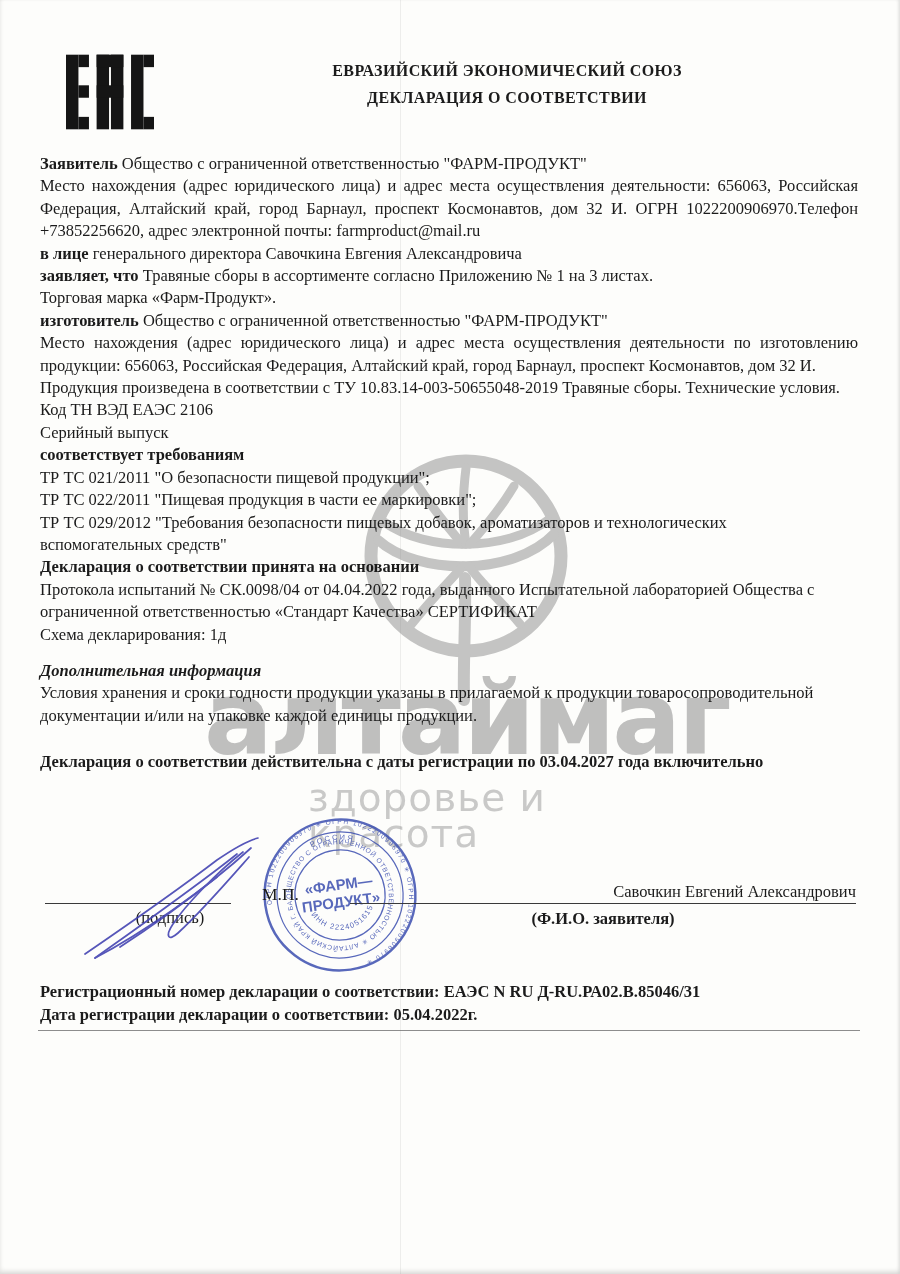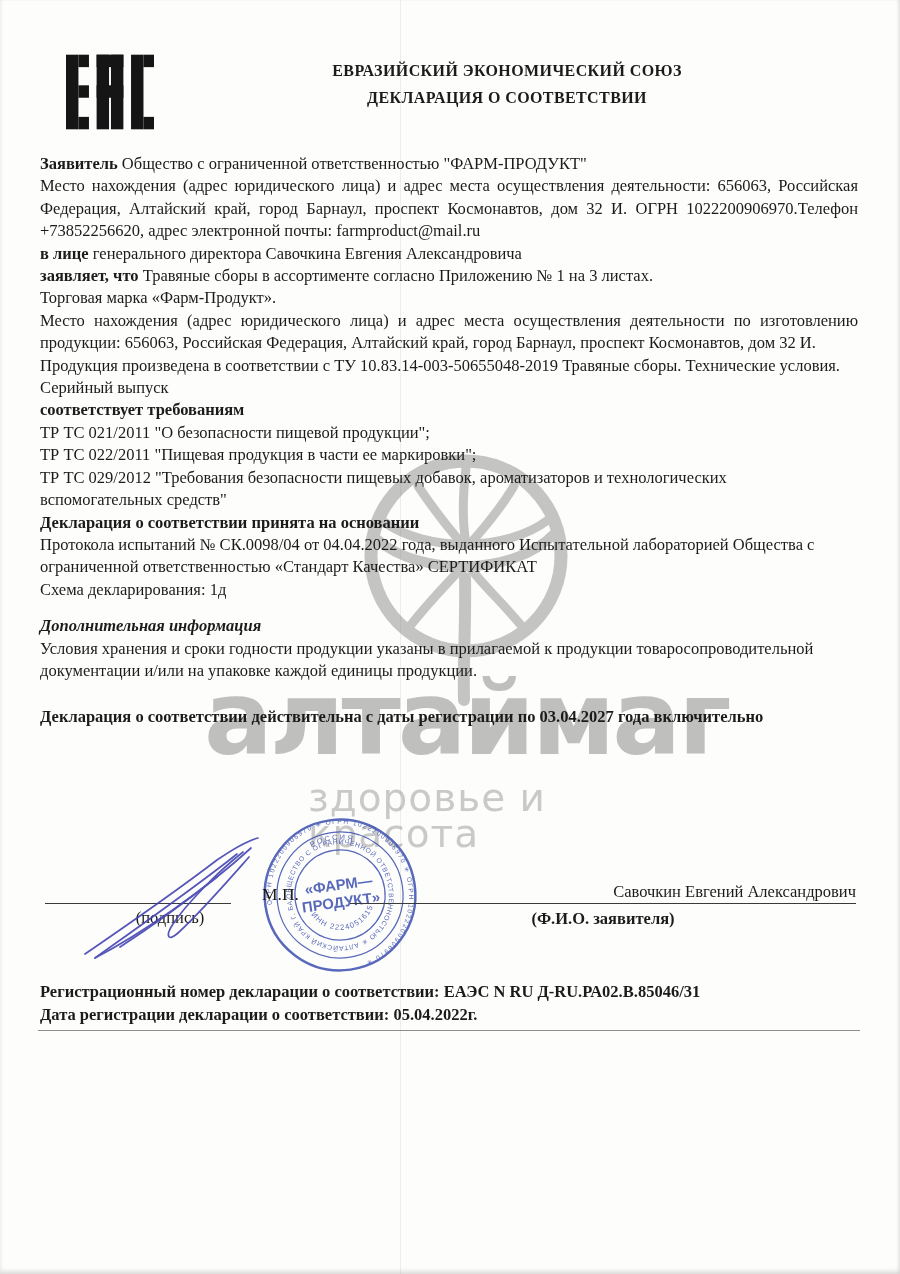--- a/index.html
+++ b/index.html
@@ -92,22 +92,24 @@
 
   <div class="wm wm-word">алтаймаг</div>
   <div class="wm wm-tagline">здоровье и красота</div>
 
   <div class="body-text" id="body-text">
       <div class="para"><b>Заявитель</b><span> Общество с ограниченной ответственностью "ФАРМ-ПРОДУКТ"</span></div>
       <div class="para justify"><span>Место нахождения (адрес юридического лица) и адрес места осуществления деятельности: 656063, Российская Федерация, Алтайский край, город Барнаул, проспект Космонавтов, дом 32 И. ОГРН 1022200906970.Телефон +73852256620, адрес электронной почты: farmproduct@mail.ru</span></div>
       <div class="para"><b>в лице</b><span> генерального директора Савочкина Евгения Александровича</span></div>
       <div class="para"><b>заявляет, что</b><span> Травяные сборы в ассортименте согласно Приложению № 1 на 3 листах.</span></div>
       <div class="para"><span>Торговая марка «Фарм-Продукт».</span></div>
+      <div class="para"><b>изготовитель</b><span> Общество с ограниченной ответственностью "ФАРМ-ПРОДУКТ"</span></div>
       <div class="para justify"><span>Место нахождения (адрес юридического лица) и адрес места осуществления деятельности по изготовлению продукции: 656063, Российская Федерация, Алтайский край, город Барнаул, проспект Космонавтов, дом 32 И.</span></div>
       <div class="para justify"><span>Продукция произведена в соответствии с ТУ 10.83.14-003-50655048-2019 Травяные сборы. Технические условия.</span></div>
+      <div class="para"><span> Код ТН ВЭД ЕАЭС 2106</span></div>
       <div class="para"><span>Серийный выпуск</span></div>
       <div class="para allbold"><b>соответствует требованиям</b></div>
       <div class="para"><span>ТР ТС 021/2011 "О безопасности пищевой продукции";</span></div>
       <div class="para"><span>ТР ТС 022/2011 "Пищевая продукция в части ее маркировки";</span></div>
       <div class="para narrow-a"><span>ТР ТС 029/2012 "Требования безопасности пищевых добавок, ароматизаторов и технологических вспомогательных средств"</span></div>
       <div class="para allbold"><b>Декларация о соответствии принята на основании</b></div>
       <div class="para narrow-a"><span>Протокола испытаний № СК.0098/04 от 04.04.2022 года, выданного Испытательной лабораторией Общества с ограниченной ответственностью «Стандарт Качества» СЕРТИФИКАТ</span></div>
       <div class="para"><span>Схема декларирования: 1д</span></div>
       <div class="para gap-sm allbold"><b>Дополнительная информация</b></div>
       <div class="para narrow-b"><span>Условия хранения и сроки годности продукции указаны в прилагаемой к продукции товаросопроводительной документации и/или на упаковке каждой единицы продукции.</span></div>

